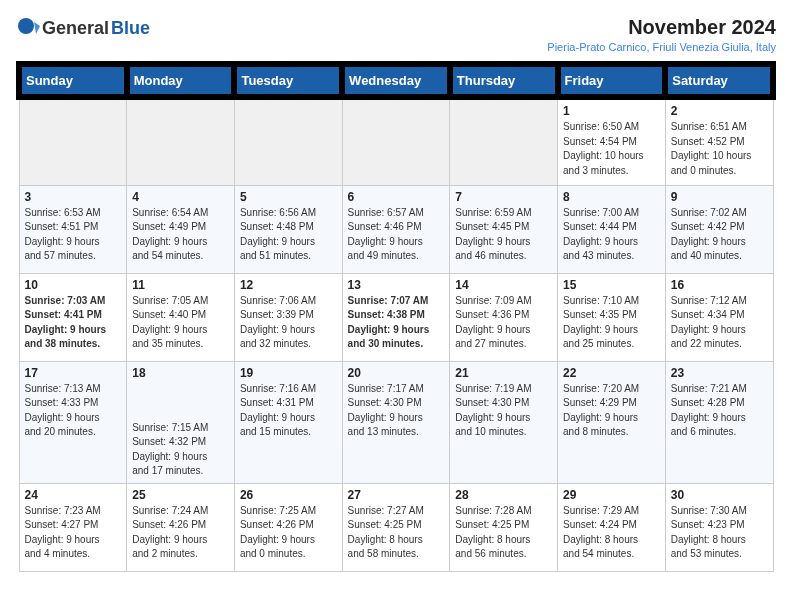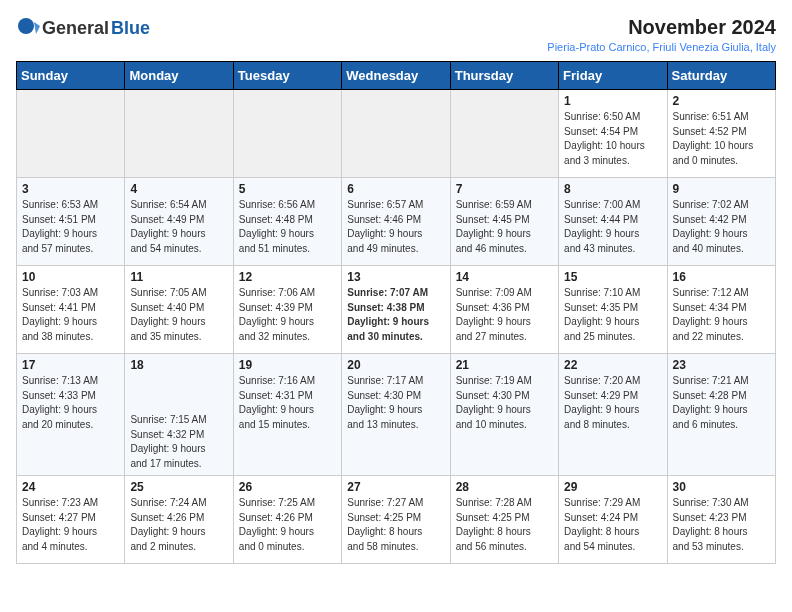--- a/index.html
+++ b/index.html
@@ -58,21 +58,21 @@
       border-collapse: collapse;
       margin-top: 8px;
     }
     .calendar-table th {
       background: #1a5fa8;
       color: #fff;
       font-size: 13px;
       font-weight: bold;
       padding: 6px 4px;
       text-align: left;
-      border: 1px solid #000000;
+      border: 6px solid #000000;
     }
     .calendar-table td {
       vertical-align: top;
       border: 1px solid #ccc;
       padding: 4px 5px;
       width: calc(100% / 7);
       min-height: 80px;
       height: 88px;
       font-size: 10.5px;
       color: #222;
@@ -197,36 +197,36 @@
           <span class="day-num">9</span>
           <div class="day-info" style="white-space: pre-line;">Sunrise: 7:02 AM
 Sunset: 4:42 PM
 Daylight: 9 hours
 and 40 minutes.</div>
         </td>
       </tr>
       <tr>
         <td>
           <span class="day-num">10</span>
-          <div class="day-info" style="white-space: pre-line;">Sunrise: 7:03 AM
+          <div class="day-info" style="white-space: pre-line; font-weight: bold;">Sunrise: 7:03 AM
 Sunset: 4:41 PM
 Daylight: 9 hours
 and 38 minutes.</div>
         </td>
         <td>
           <span class="day-num">11</span>
           <div class="day-info" style="white-space: pre-line;">Sunrise: 7:05 AM
 Sunset: 4:40 PM
 Daylight: 9 hours
 and 35 minutes.</div>
         </td>
         <td>
           <span class="day-num">12</span>
           <div class="day-info" style="white-space: pre-line;">Sunrise: 7:06 AM
-Sunset: 4:39 PM
+Sunset: 3:39 PM
 Daylight: 9 hours
 and 32 minutes.</div>
         </td>
         <td>
           <span class="day-num">13</span>
           <div class="day-info" style="white-space: pre-line; font-weight: bold;">Sunrise: 7:07 AM
 Sunset: 4:38 PM
 Daylight: 9 hours
 and 30 minutes.</div>
         </td>

